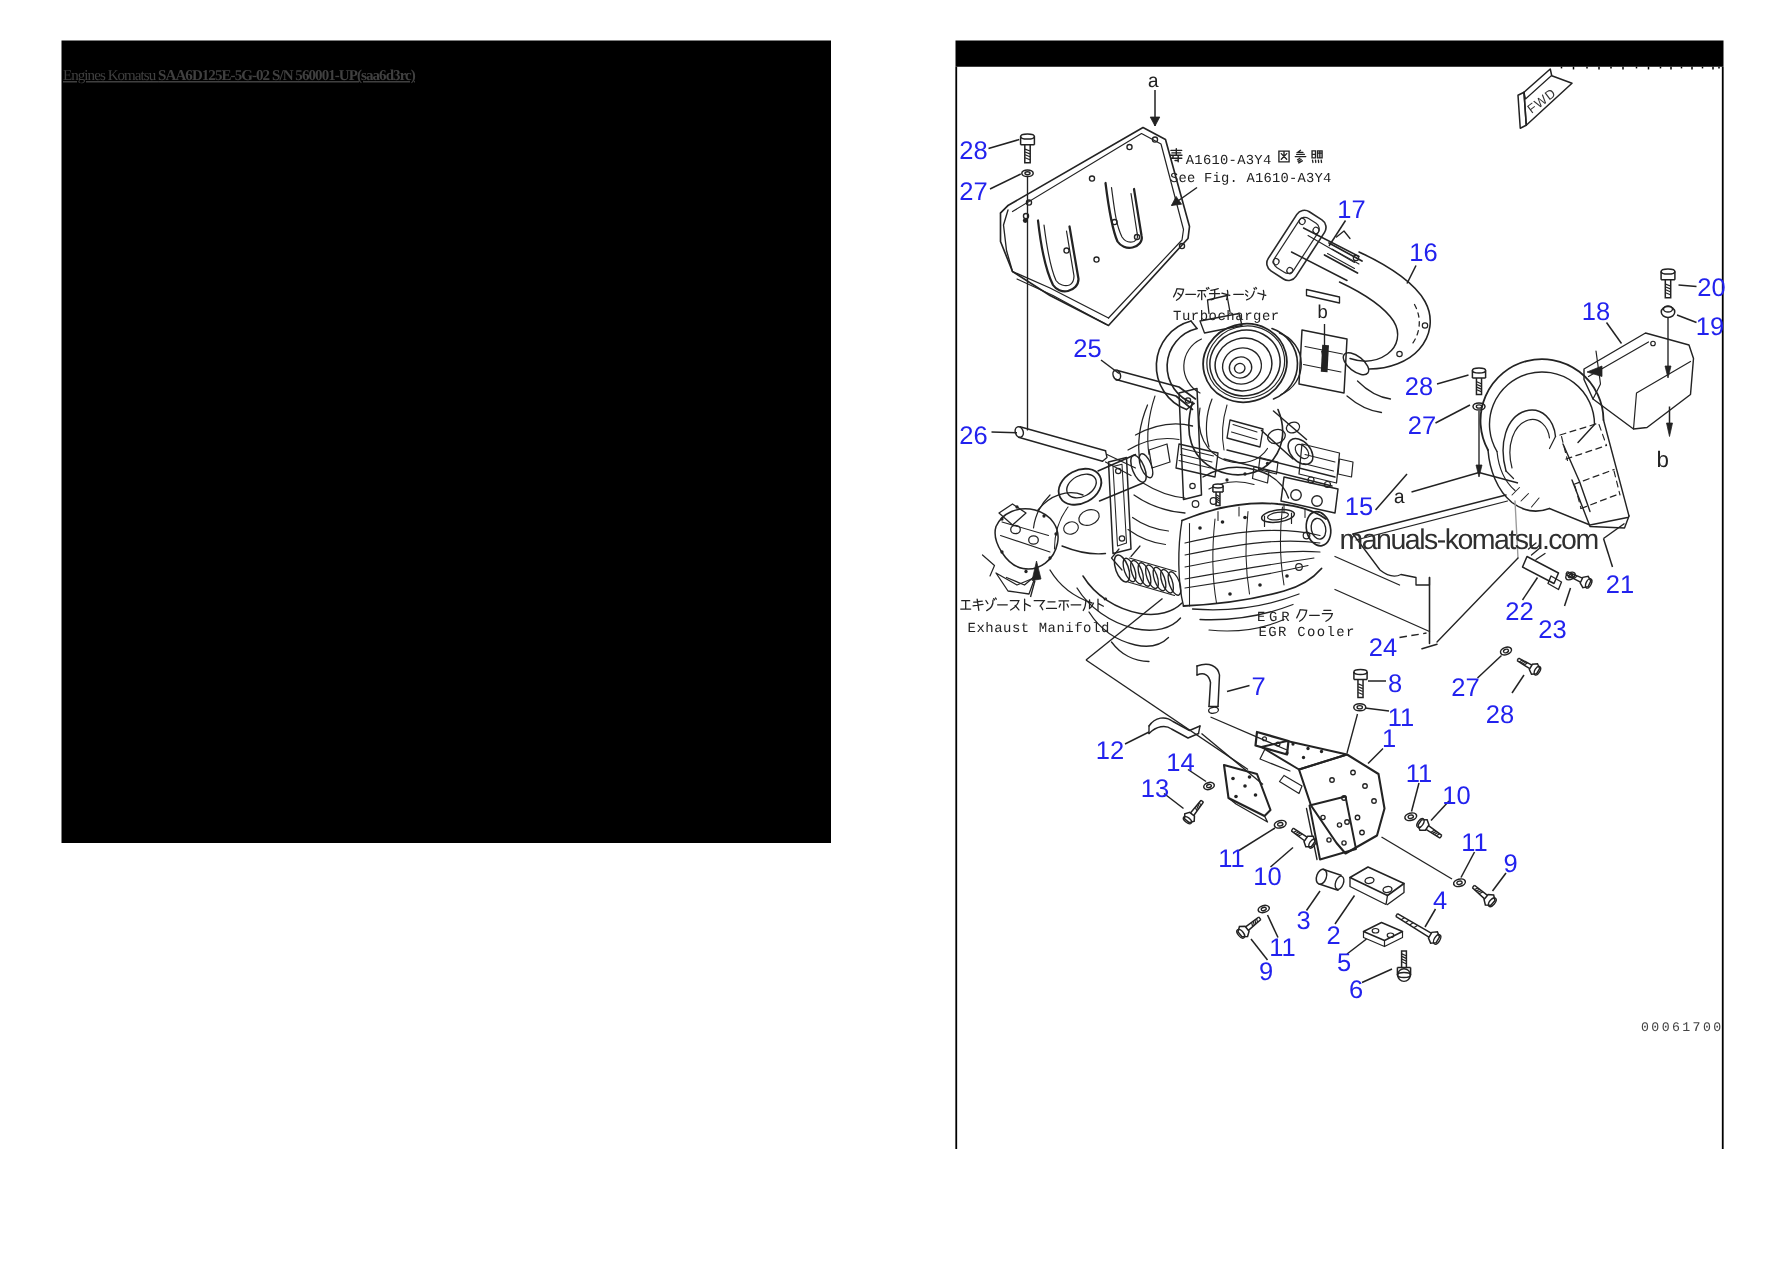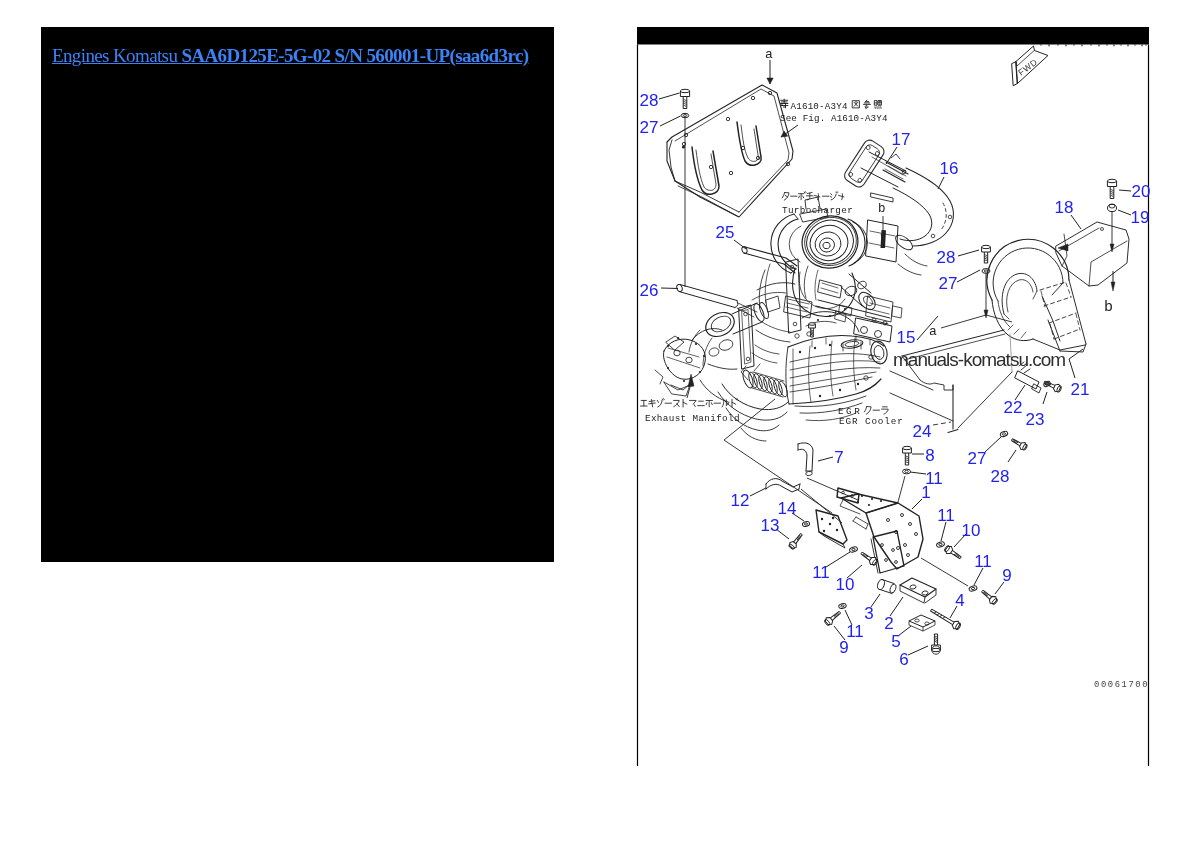--- a/index.html
+++ b/index.html
@@ -1,15 +1,15 @@
 <!DOCTYPE html>
 <html><head><meta charset="utf-8"><style>
 html,body{margin:0;padding:0;width:1190px;height:842px;background:#fff;overflow:hidden}
 #bb{position:absolute;left:41px;top:27px;width:513px;height:535px;background:#000}
-#lk{position:absolute;left:52px;top:45px;font-family:"Liberation Serif",serif;font-size:19px;color:#3b82f6;text-decoration:underline;white-space:nowrap;letter-spacing:-0.62px}
+#lk{position:absolute;left:42px;top:45px;font-family:"Liberation Serif",serif;font-size:10px;color:#404040;text-decoration:underline;white-space:nowrap;letter-spacing:-0.62px}
 #lk b{font-weight:bold}
 </style></head>
 <body>
 <div id="bb"></div>
 <div id="lk">Engines Komatsu <b>SAA6D125E-5G-02 S/N 560001-UP(saa6d3rc)</b></div>
 <svg width="1190" height="842" viewBox="0 0 1190 842" style="position:absolute;left:0;top:0">
 <rect x="637" y="27" width="512" height="17.5" fill="#000"></rect>
 <line x1="637.5" y1="44.5" x2="637.5" y2="766" stroke="#000" stroke-width="1.2"></line>
 <line x1="1148.5" y1="44.5" x2="1148.5" y2="766" stroke="#000" stroke-width="1.2"></line>
 <line x1="1041" y1="44.5" x2="1041" y2="45.6" stroke="#000" stroke-width="1.0"></line>

